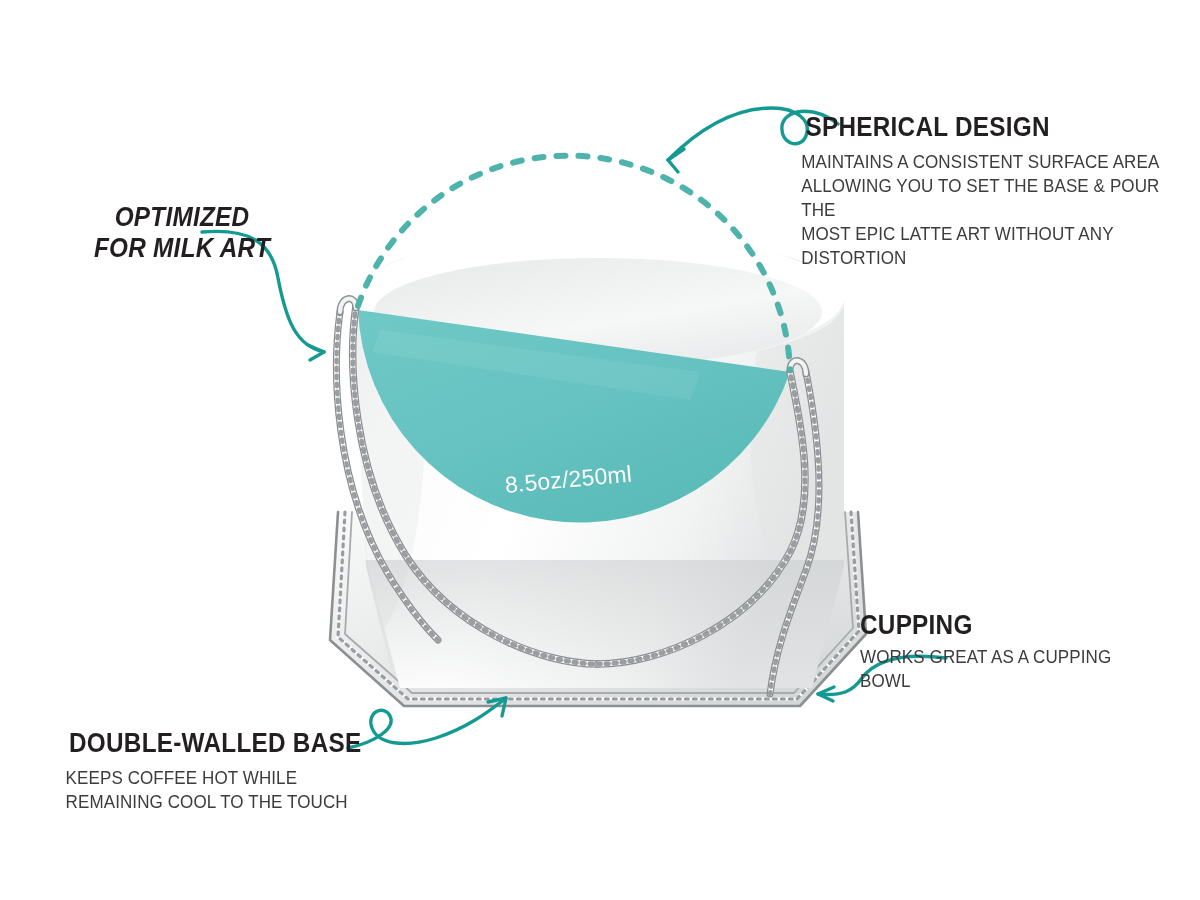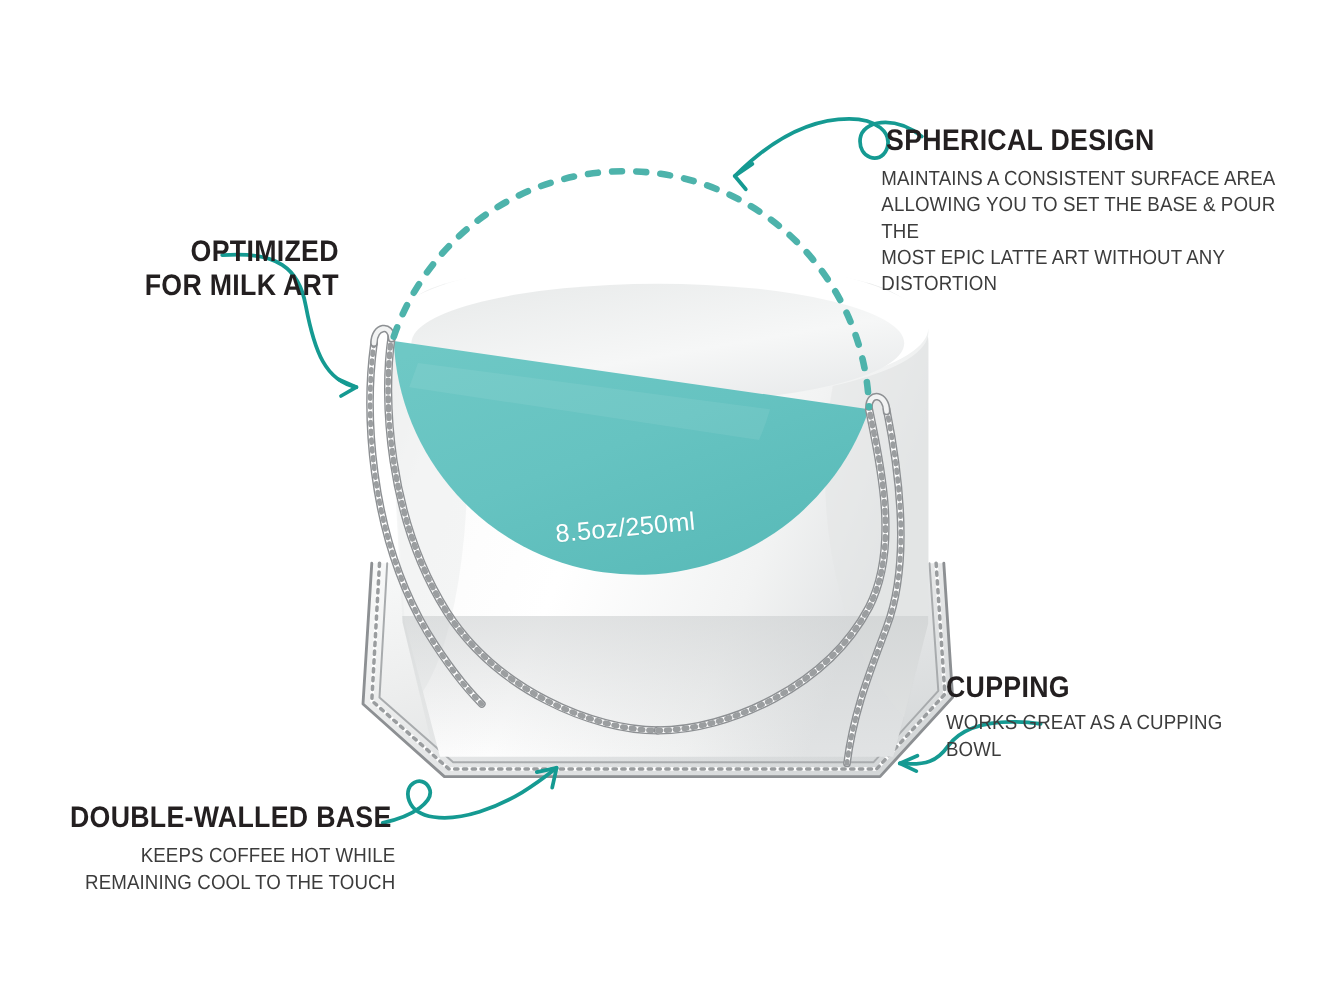--- a/index.html
+++ b/index.html
@@ -54,31 +54,32 @@
     left: 784px;
     top: 112px;
     width: 430px;
     text-align: left;
   }
   #callout-spherical .callout-title { transform-origin: center top; }
   #callout-spherical .callout-body { transform-origin: center top; margin-top: 7px; }
 
   #callout-milk-art {
     left: 56px;
-    top: 213px;
+    top: 202px;
     width: 280px;
-    text-align: right;
+    text-align: center;
+    font-style: italic;
   }
   #callout-milk-art .callout-title { transform-origin: left top; }
 
   #callout-double-walled {
-    left: 33px;
+    left: 52px;
     top: 728px;
     width: 340px;
-    text-align: right;
+    text-align: left;
   }
   #callout-double-walled .callout-title { transform-origin: center top; }
   #callout-double-walled .callout-body { transform-origin: center top; margin-top: 7px; }
 
   #callout-cupping {
     left: 860px;
     top: 610px;
     width: 330px;
     text-align: left;
   }

